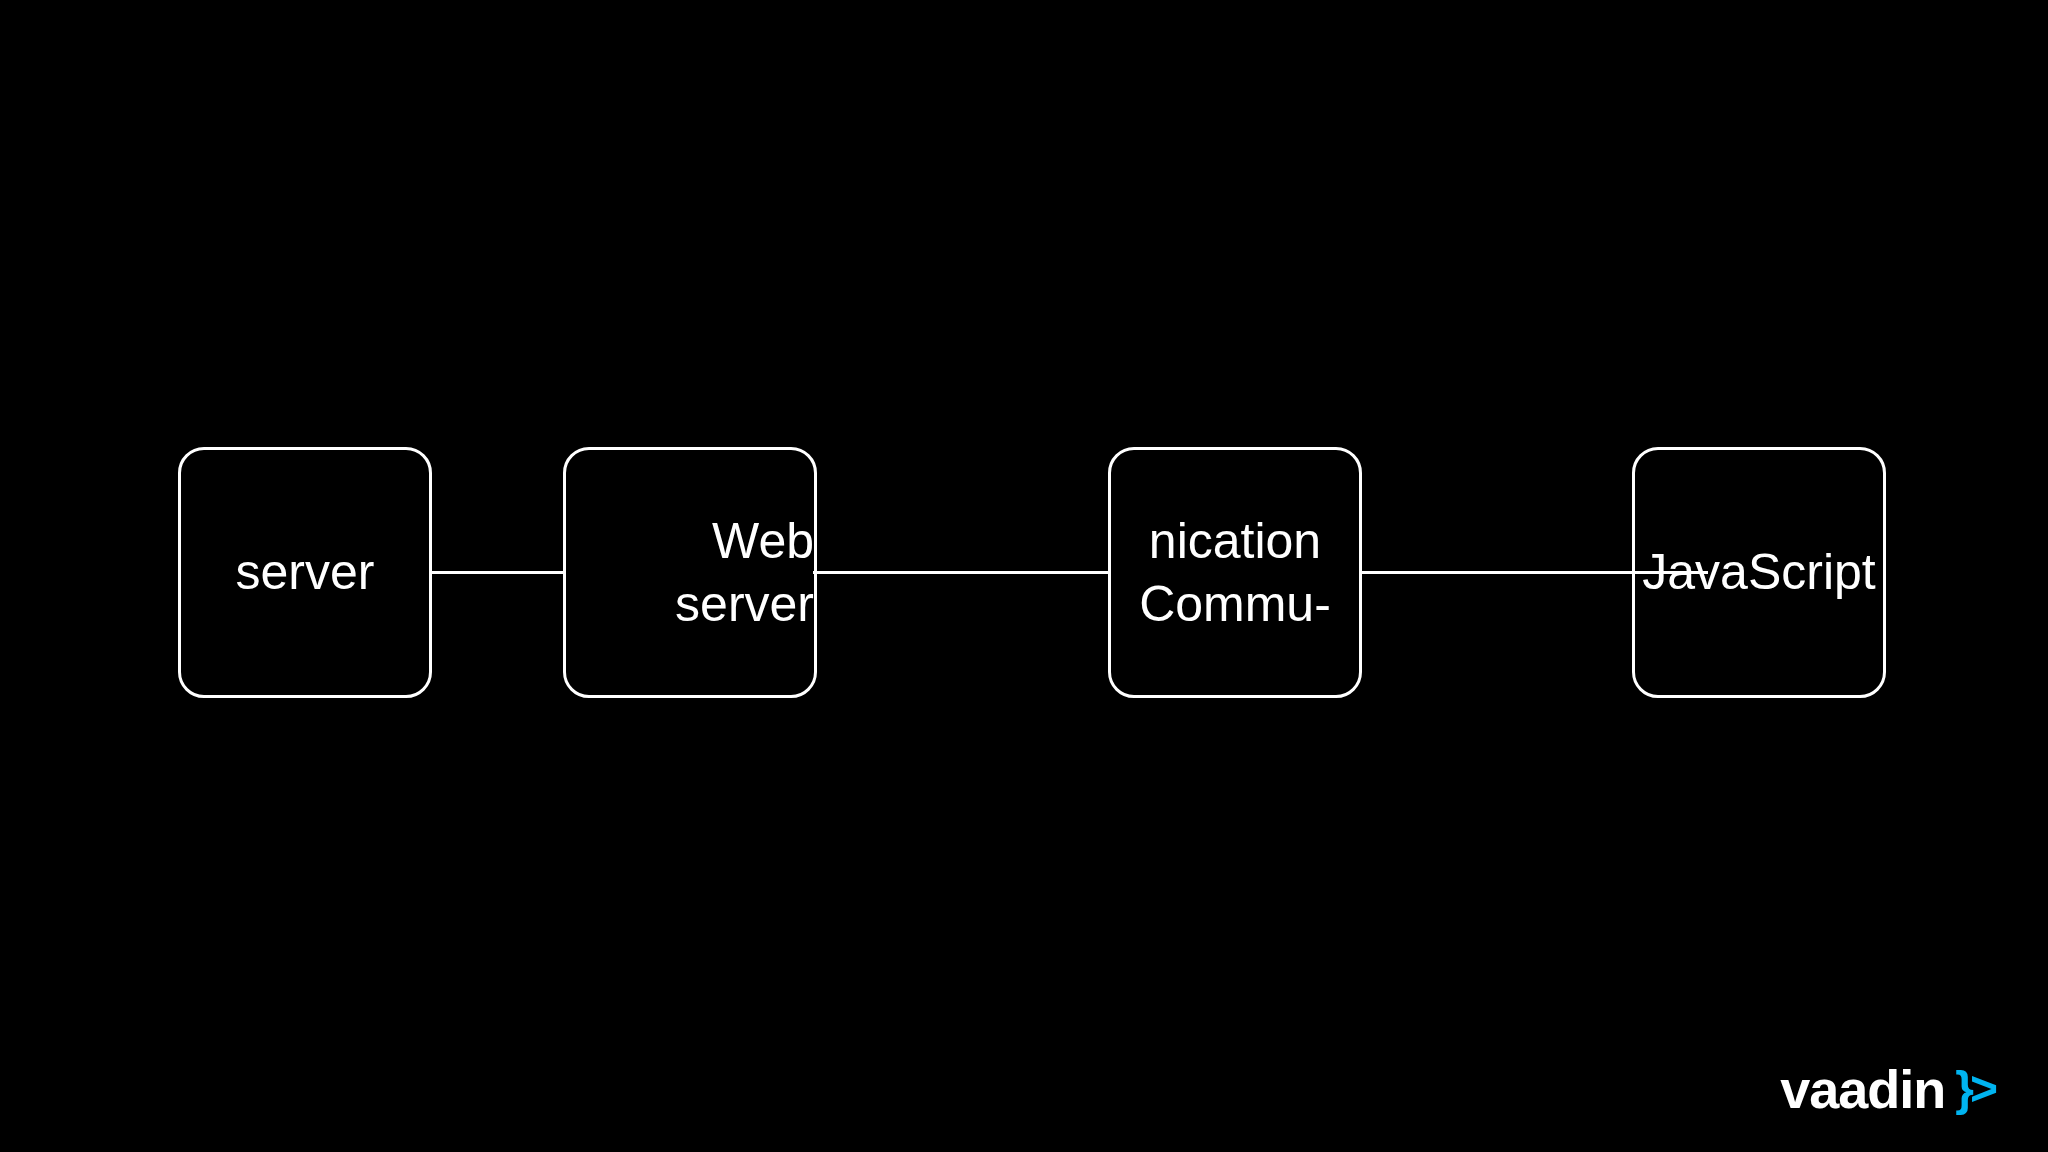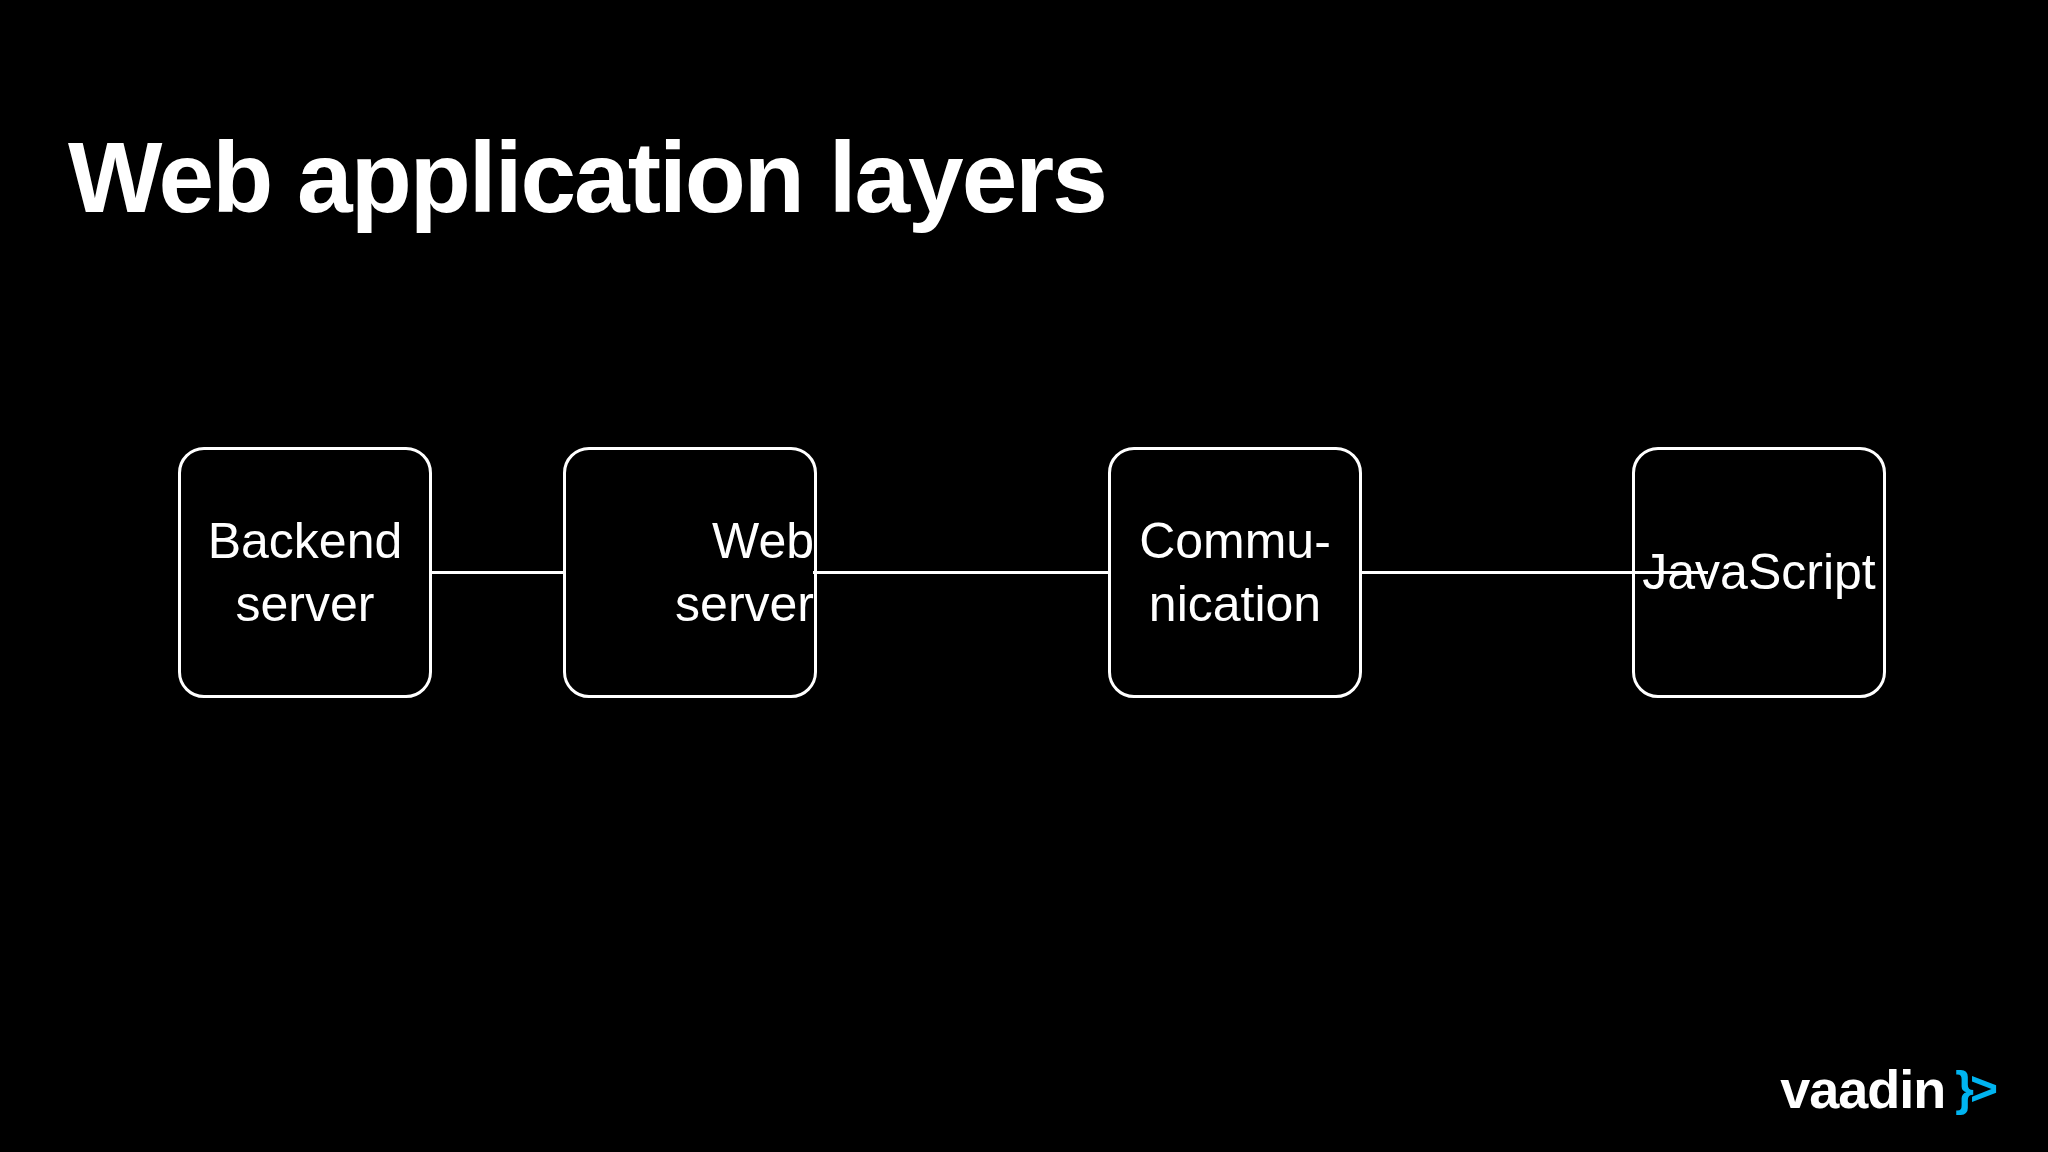--- a/index.html
+++ b/index.html
@@ -84,41 +84,39 @@
     color: var(--accent);
     line-height: 1;
     letter-spacing: -4px;
   }
 </style>
 </head>
 <body>
 
 <div class="slide">
 
-  <h1 class="title">Web application layers</h1>
 
   <div>
 
     <div class="box box-1">
-      <span>Backend</span>
       <span>server</span>
     </div>
 
     <div class="connector connector-1"></div>
 
     <div class="box box-2">
       <span>Web</span>
       <span>server</span>
     </div>
 
     <div class="connector connector-2"></div>
 
     <div class="box box-3">
+      <span>nication</span>
       <span>Commu-</span>
-      <span>nication</span>
     </div>
 
     <div class="connector connector-3"></div>
 
     <div class="box box-4">
       <span>JavaScript</span>
       <span></span>
     </div>
 
   </div>

